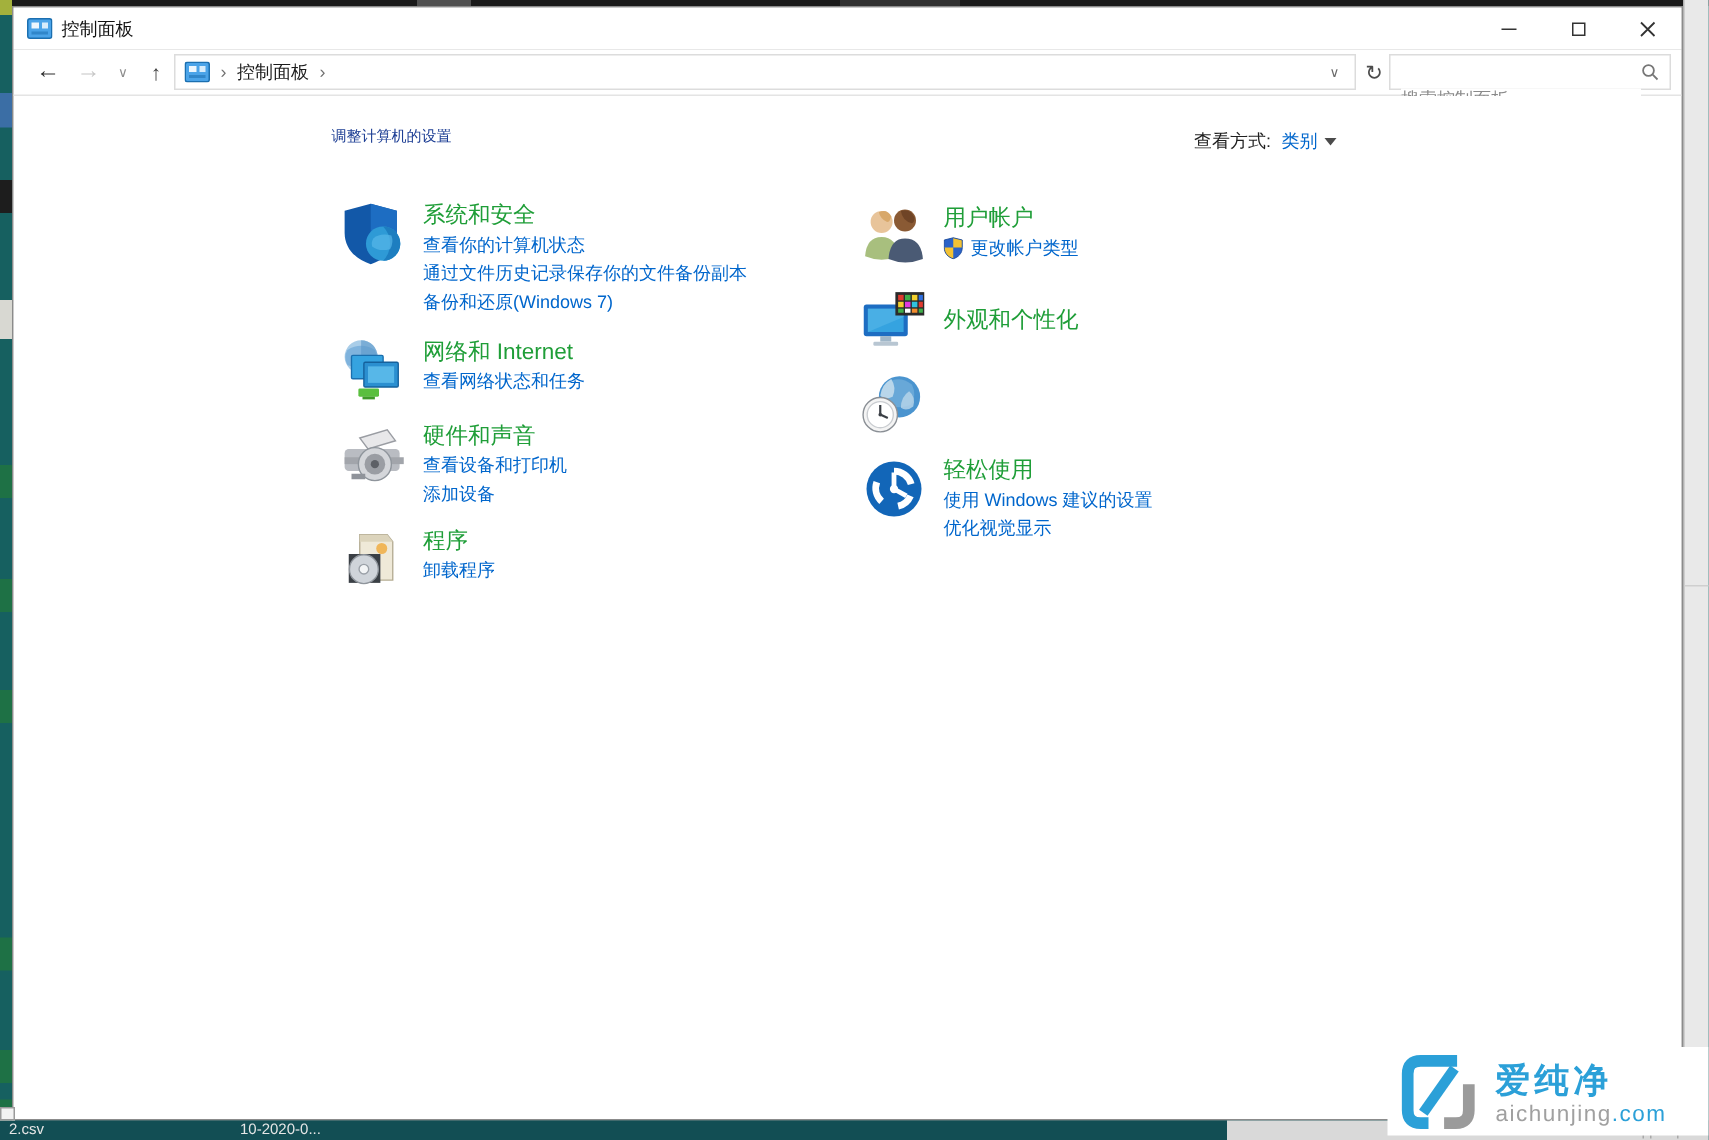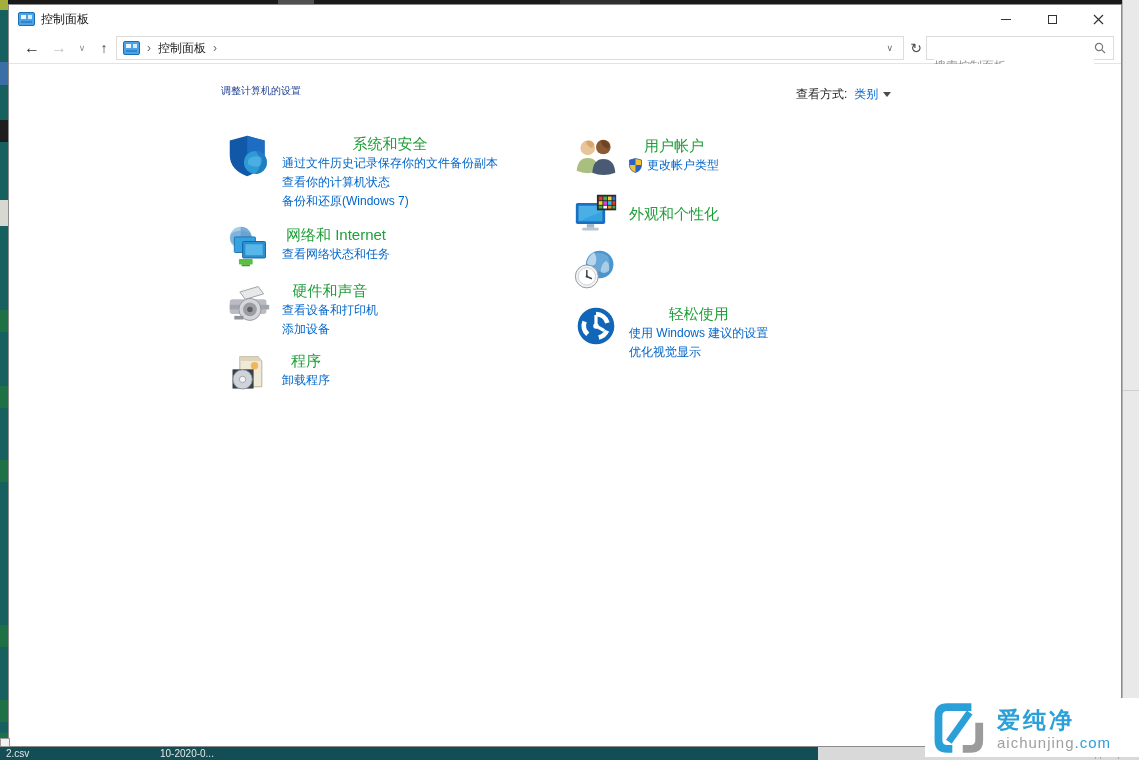--- a/index.html
+++ b/index.html
@@ -46,21 +46,21 @@
   .searchbox input { flex:1; border:none; outline:none; font-size:12px; color:#333; font-family:inherit; min-width:0;margin-top:35px; }
   .searchbox input::placeholder { color:#8a8a8a; opacity:1; }
 
   
   .content { position:relative; height:682px; background:#fff; }
   .page-heading { position:absolute; left:212px; top:20px; font-size:10px; color:#1d3e94; }
   .view-by { position:absolute; left:787px; top:22px; font-size:12px; color:#1f1f1f; display:flex; align-items:center; }
   .view-by .val { color:#0066cc; margin-left:7px; }
   .caret-down { width:0; height:0; border-left:4px solid transparent; border-right:4px solid transparent; border-top:5px solid #4b4b4b; display:inline-block; margin-left:5px; }
 
-  .col { position:absolute; width:340px;text-align:center; }
+  .col { position:absolute; width:340px; }
   .col-left  { left:218px; top:70px; }
   .col-right { left:565px; top:72px; }
   .cat { display:flex; gap:11px; margin-bottom:12px; align-items:flex-start; }
   .cat.mb14 { margin-bottom:14px; }
   .cat.center { align-items:center; }
   .cat-icon { flex:0 0 44px; width:44px; height:44px; }
   .cat-text {}
   .cat-title { font-size:15px; line-height:20px; color:#1f9e38; cursor:pointer; }
   .cat-link { font-size:12px; line-height:19px; color:#0066cc; cursor:pointer; display:flex; align-items:center; }
   .uac { margin-right:5px; flex:0 0 13px; }
@@ -179,24 +179,24 @@
         <svg class="cat-icon" viewBox="0 0 48 48">
           <path d="M22 2 L41 7 V23 C41 35 32.5 42.5 22 46 C11.5 42.5 3 35 3 23 V7 Z" fill="#1258a8"></path>
           <path d="M22 2 L41 7 V23 C41 28 39.5 32 37 35 L22 24 Z" fill="#1d6dc2"></path>
           <circle cx="31" cy="31" r="12.5" fill="#2e9ad6"></circle>
           <path d="M31 18.5 a12.5 12.5 0 0 1 0 25 a18 18 0 0 0 0 -25" fill="#1d7ec0"></path>
           <path d="M24 27 q5 -4 13 -2 q2 5 -1 10 q-8 2 -13 -2 q-1 -3 1 -6" fill="#57b7e8" opacity="0.7"></path>
         </svg>
         <div class="cat-text">
           <div class="cat-title">系统和安全</div>
           <div class="cat-link">
+              <span>查看你的计算机状态</span>
+            </div>
+          <div class="cat-link">
               <span>通过文件历史记录保存你的文件备份副本</span>
-            </div>
-          <div class="cat-link">
-              <span>查看你的计算机状态</span>
             </div>
           <div class="cat-link">
               <span>备份和还原(Windows 7)</span>
             </div>
         </div>
       </div>
 
       <div class="cat">
         <svg class="cat-icon" viewBox="0 0 48 48">
           <circle cx="15" cy="14" r="12" fill="#a9cde8"></circle>

